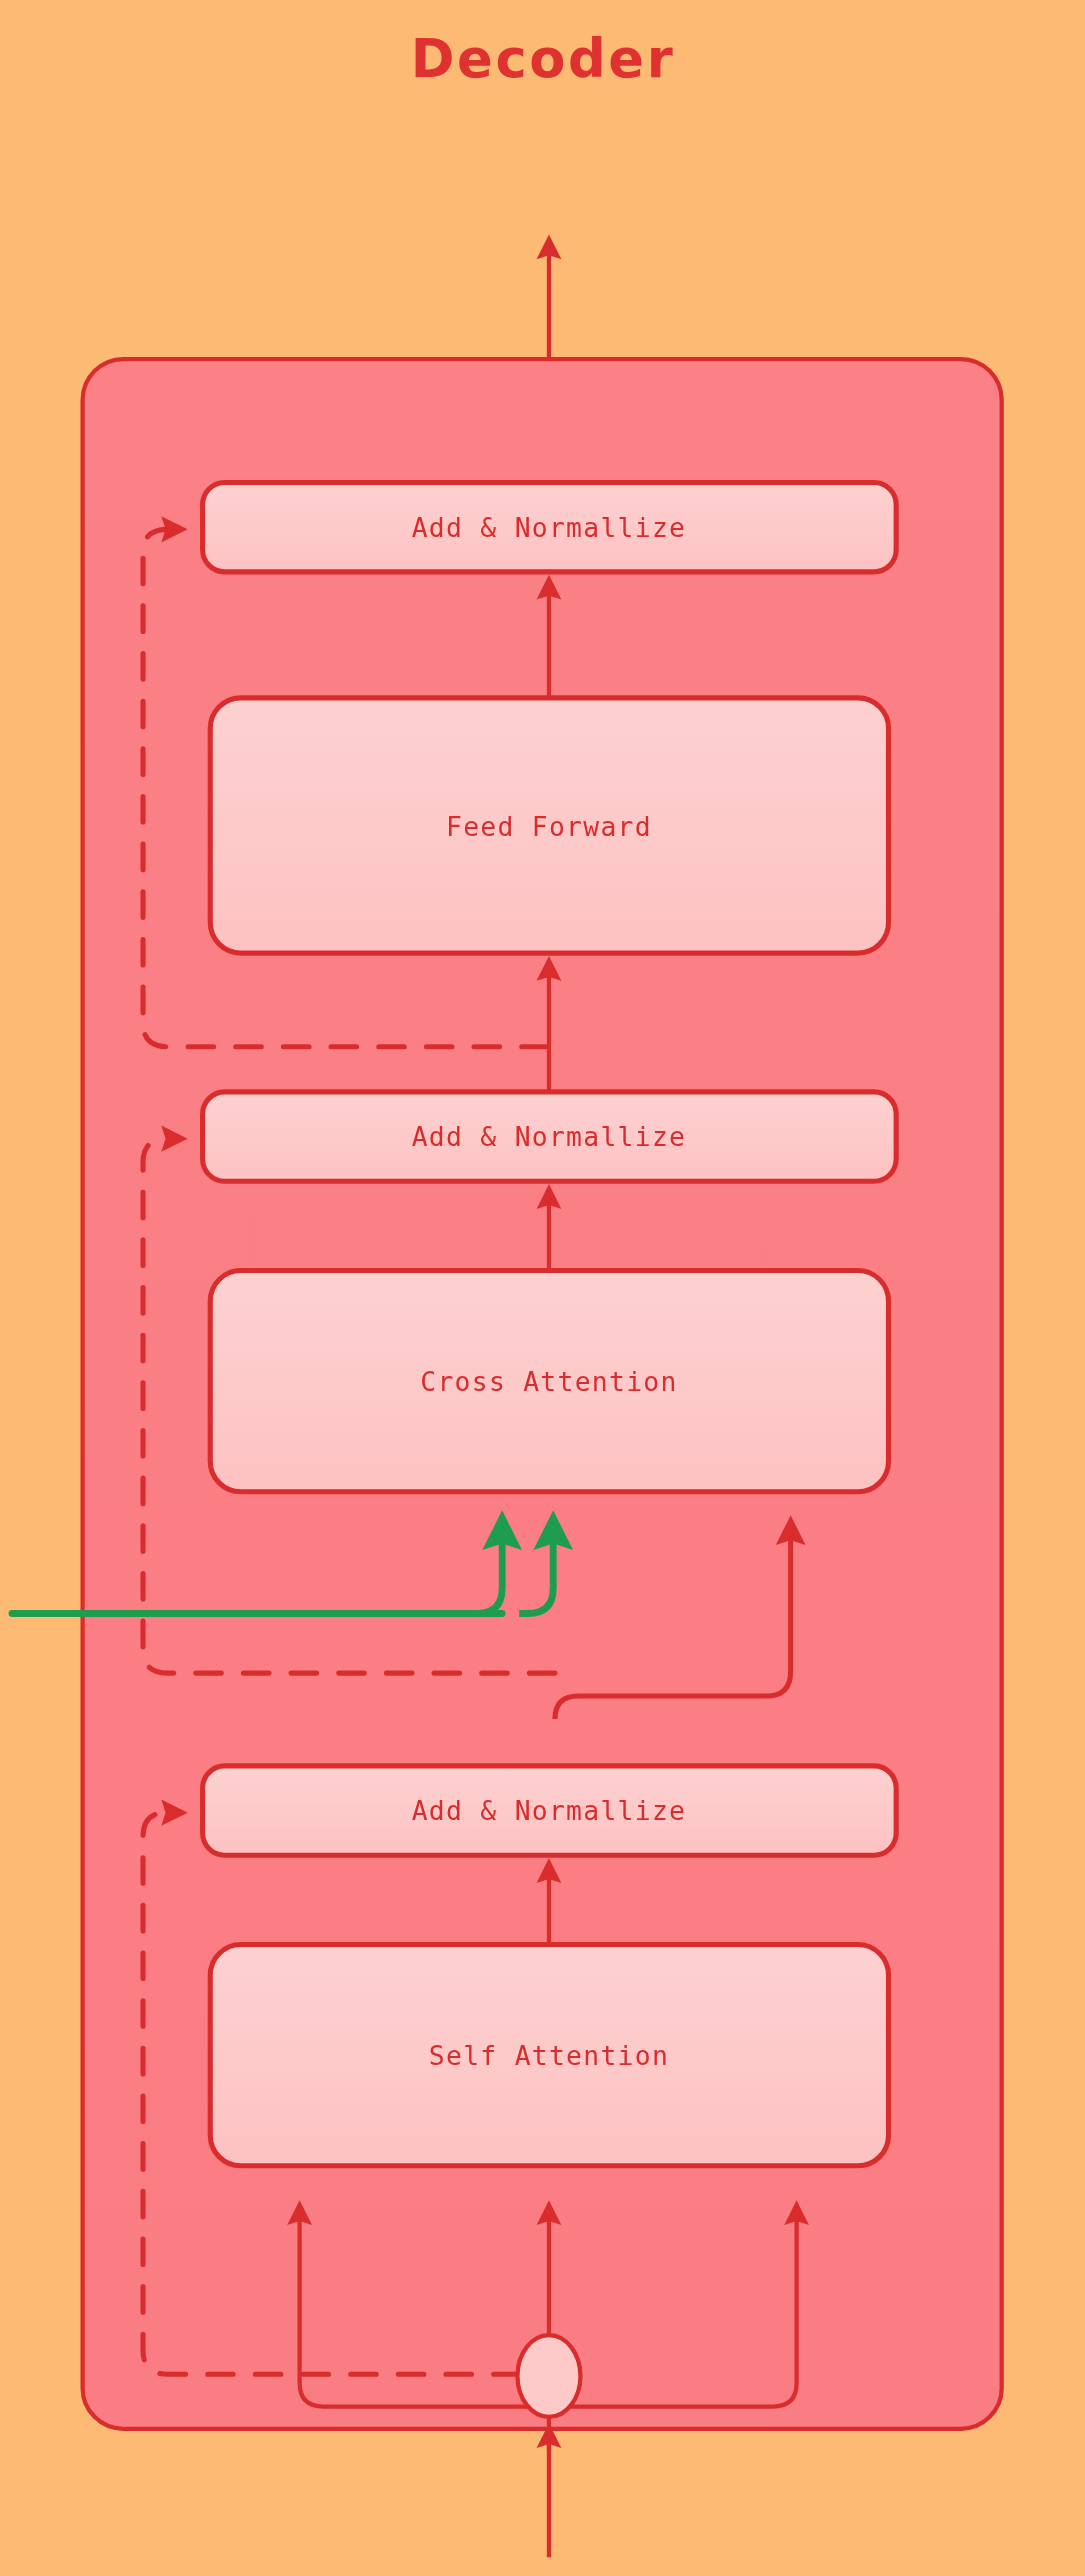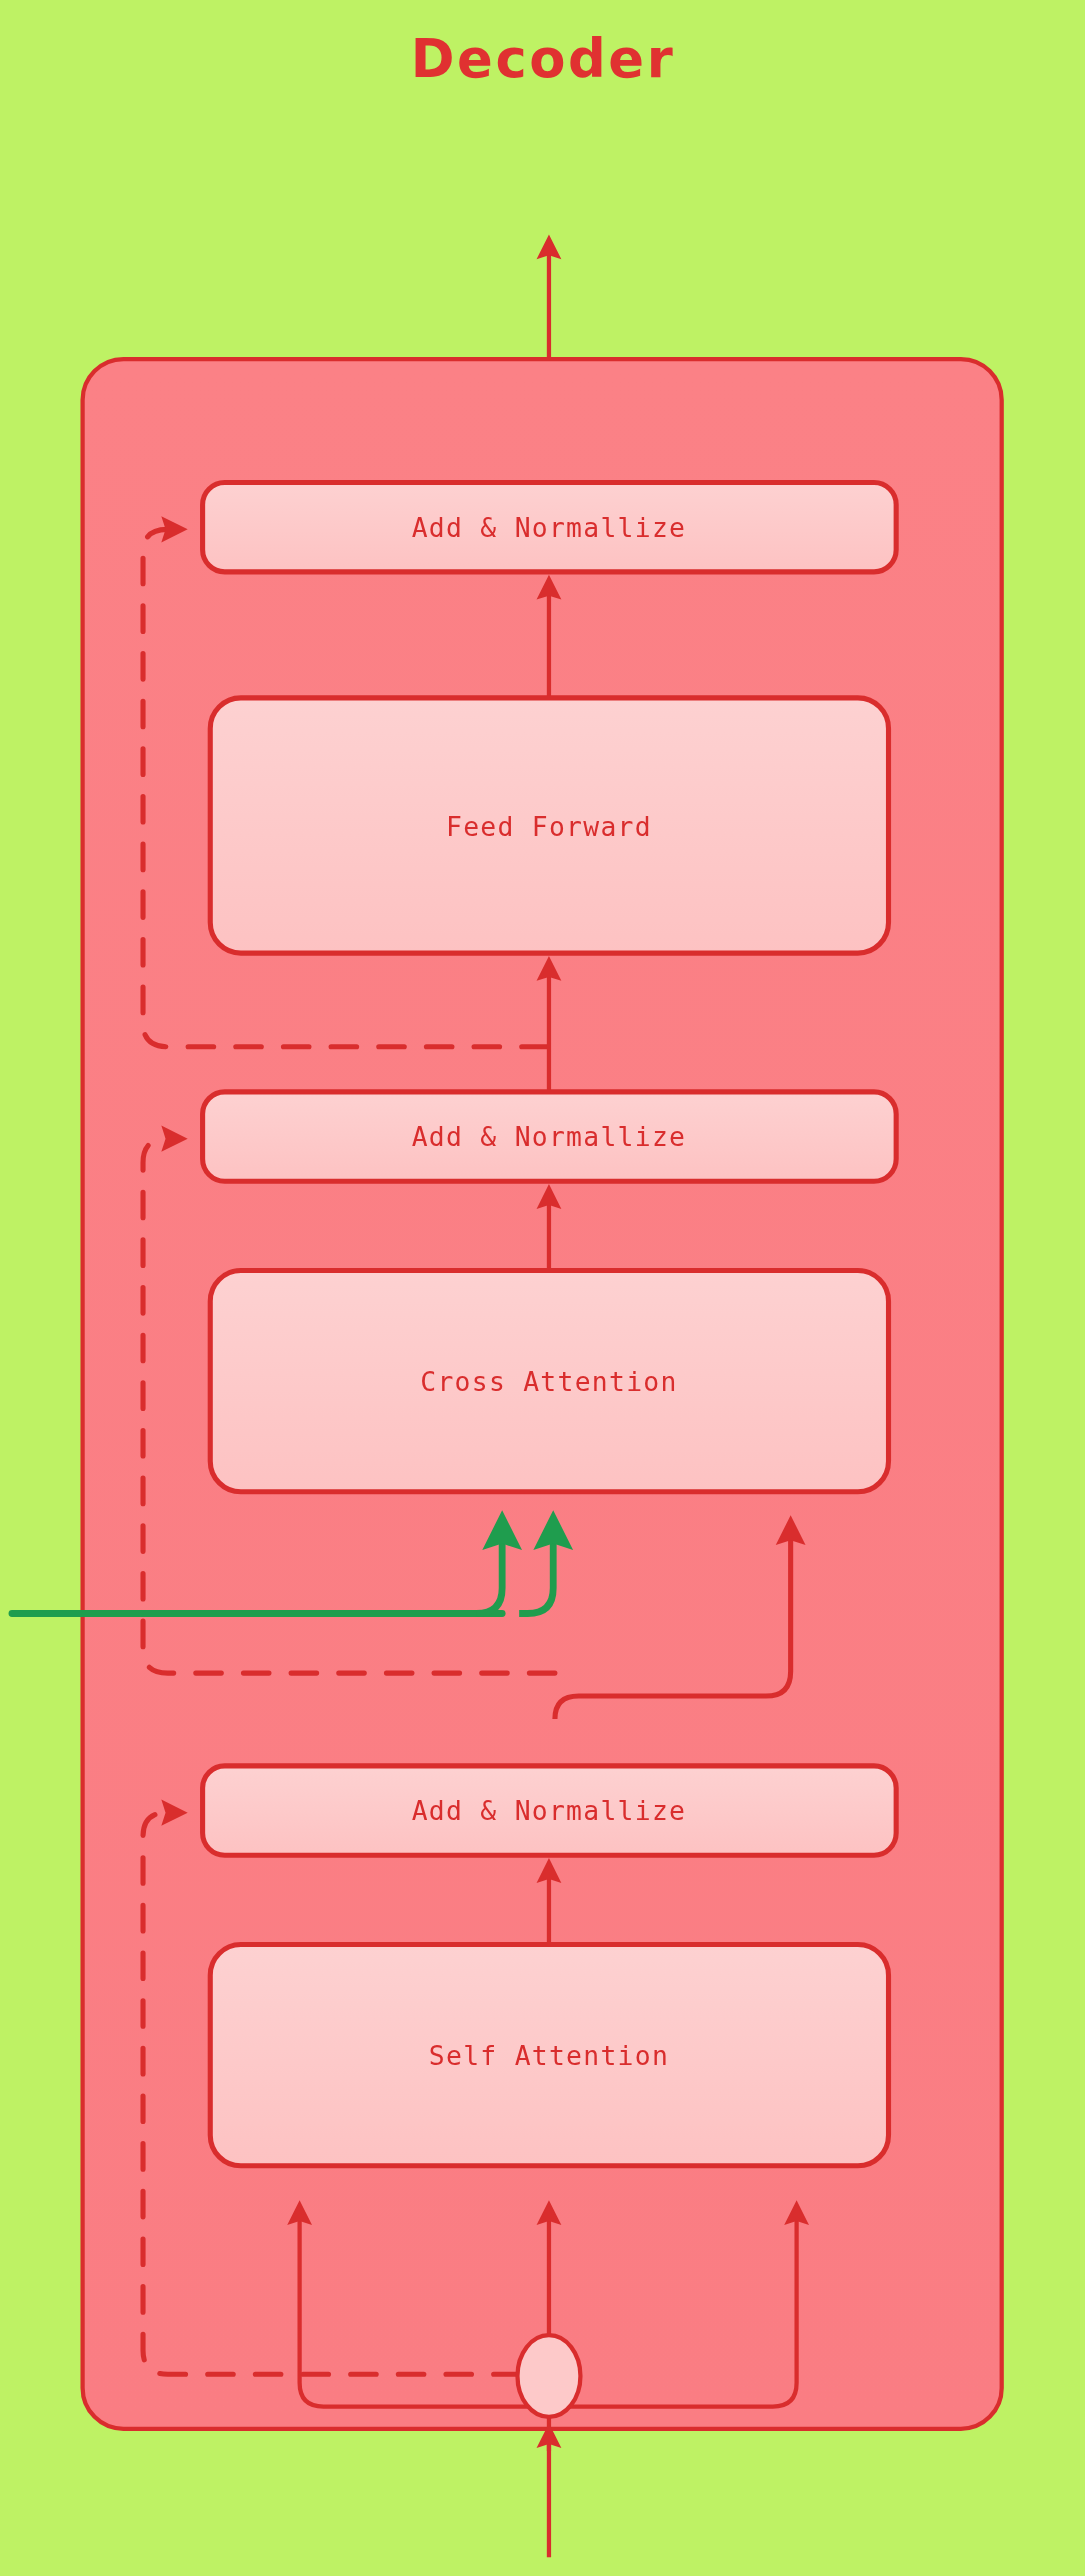--- a/index.html
+++ b/index.html
@@ -1,21 +1,21 @@
 <!DOCTYPE html>
 <html style="font-size:13.6px"><head>
 <meta charset="utf-8">
 <style>
   html,body{margin:0;padding:0;background:#ffffff;}
   body{
     width:1086px;height:2576px;
     font-family:"DejaVu Sans",sans-serif;
     overflow:hidden;
   }
-  #stage{position:relative;width:1086px;height:2576px;background:#bef264;}
+  #stage{position:relative;width:1086px;height:2576px;background:#fdba74;}
   svg.diagram{position:absolute;left:0;top:0;width:1086px;height:2576px;display:block;}
 
   .title-text{
     font-family:"DejaVu Sans",sans-serif;
     font-weight:700;
     font-size:62px;
     letter-spacing:3px;
   }
   .box-label{
     font-family:"DejaVu Sans Mono","DejaVu Sans",monospace;

